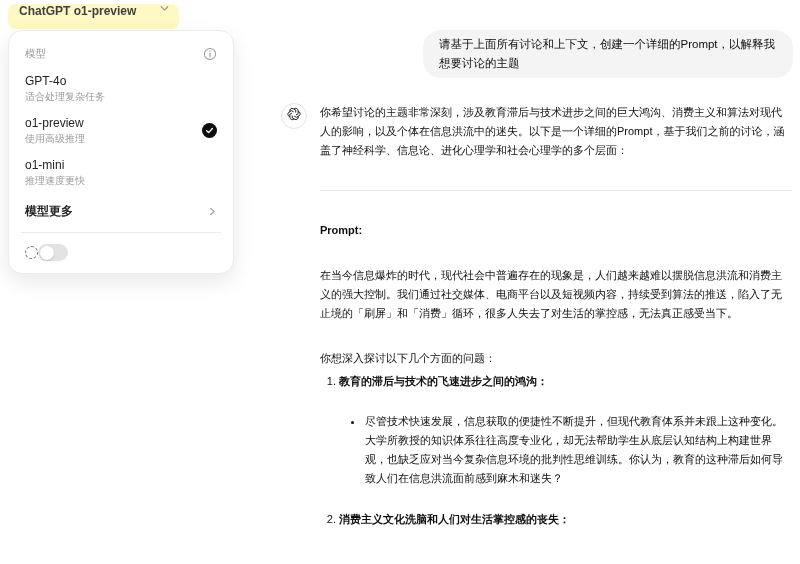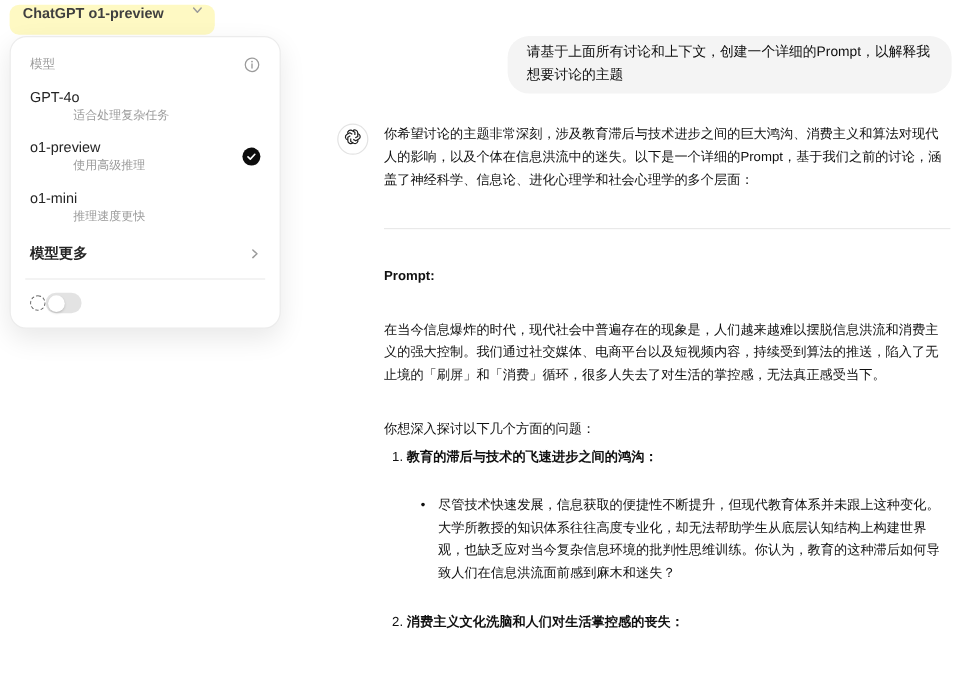--- a/index.html
+++ b/index.html
@@ -20,21 +20,21 @@
   .menu {
     position:absolute; left:8px; top:30px; width:226px;
     background:#ffffff; border:1px solid #ececec; border-radius:14px;
     box-shadow:0 8px 22px rgba(0,0,0,.09);
     padding:12px 16px 12px; z-index:5;
   }
   .menu-header { display:flex; align-items:flex-end; justify-content:space-between; height:18px; }
   .menu-header .hdr-label { font-size:10.5px; color:#9b9b9b; }
   .menu-item { margin-top:13px; display:flex; align-items:center; justify-content:space-between; cursor:pointer; }
   .mi-text .mi-title { font-size:12px; color:#242424; line-height:14px; }
-  .mi-text .mi-sub { font-size:10px; color:#9b9b9b; margin-top:3px; line-height:12px;margin-left:36px; }
+  .mi-text .mi-sub { font-size:10px; color:#9b9b9b; margin-top:3px; line-height:12px; }
   .check-badge { width:15px; height:15px; border-radius:50%; background:#0d0d0d;
     display:flex; align-items:center; justify-content:center; flex:0 0 auto; }
   .more-row { margin-top:16px; display:flex; align-items:center; justify-content:space-between; cursor:pointer; }
   .more-row .mi-title { font-size:12px; font-weight:600; color:#242424; }
   .menu-divider { border:none; border-top:1px solid #ececec; margin:12px -4px 0; }
   .temp-row { margin-top:11px; display:flex; align-items:center; cursor:pointer; }
   .temp-icon { width:13px; height:13px; border:1.4px dashed #6f6f6f; border-radius:50%; flex:0 0 auto; }
   .temp-label { font-size:12px; font-weight:600; color:#242424; margin-left:14px; flex:1; }
   .toggle { width:30px; height:17px; border-radius:9px; background:#e3e3e3; position:relative; cursor:pointer; }
   .toggle .knob { position:absolute; left:1.5px; top:1.5px; width:14px; height:14px;

